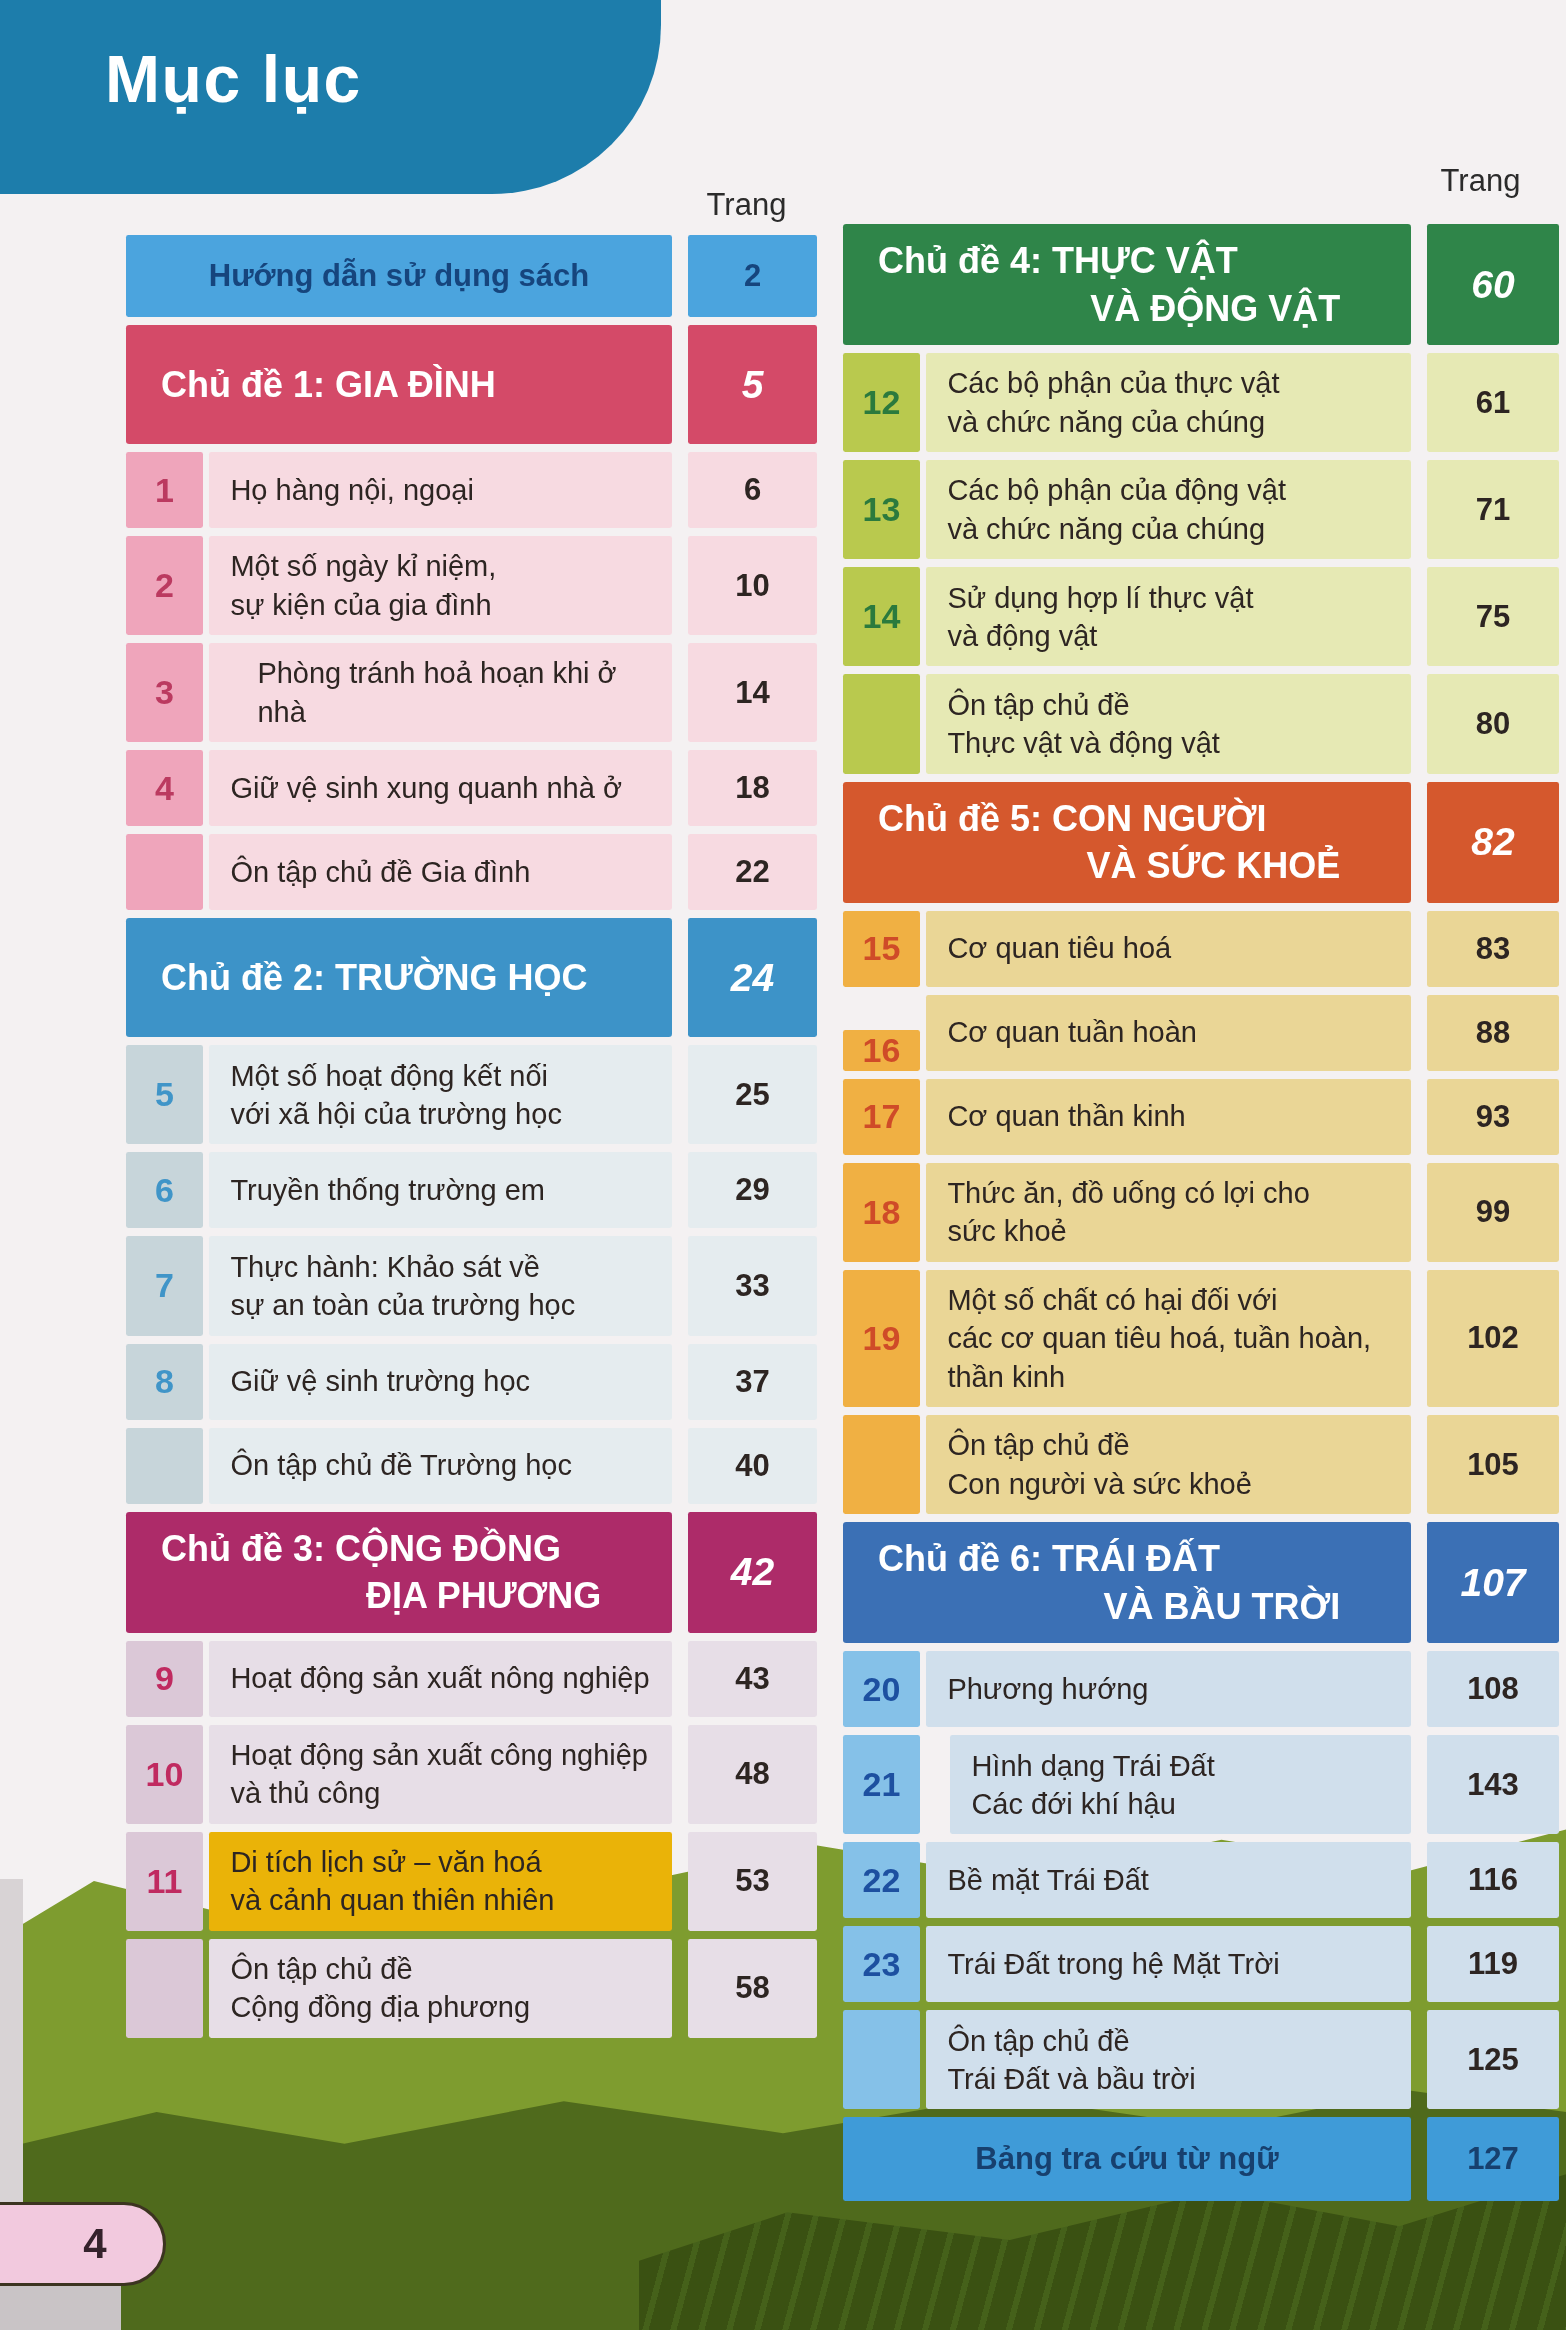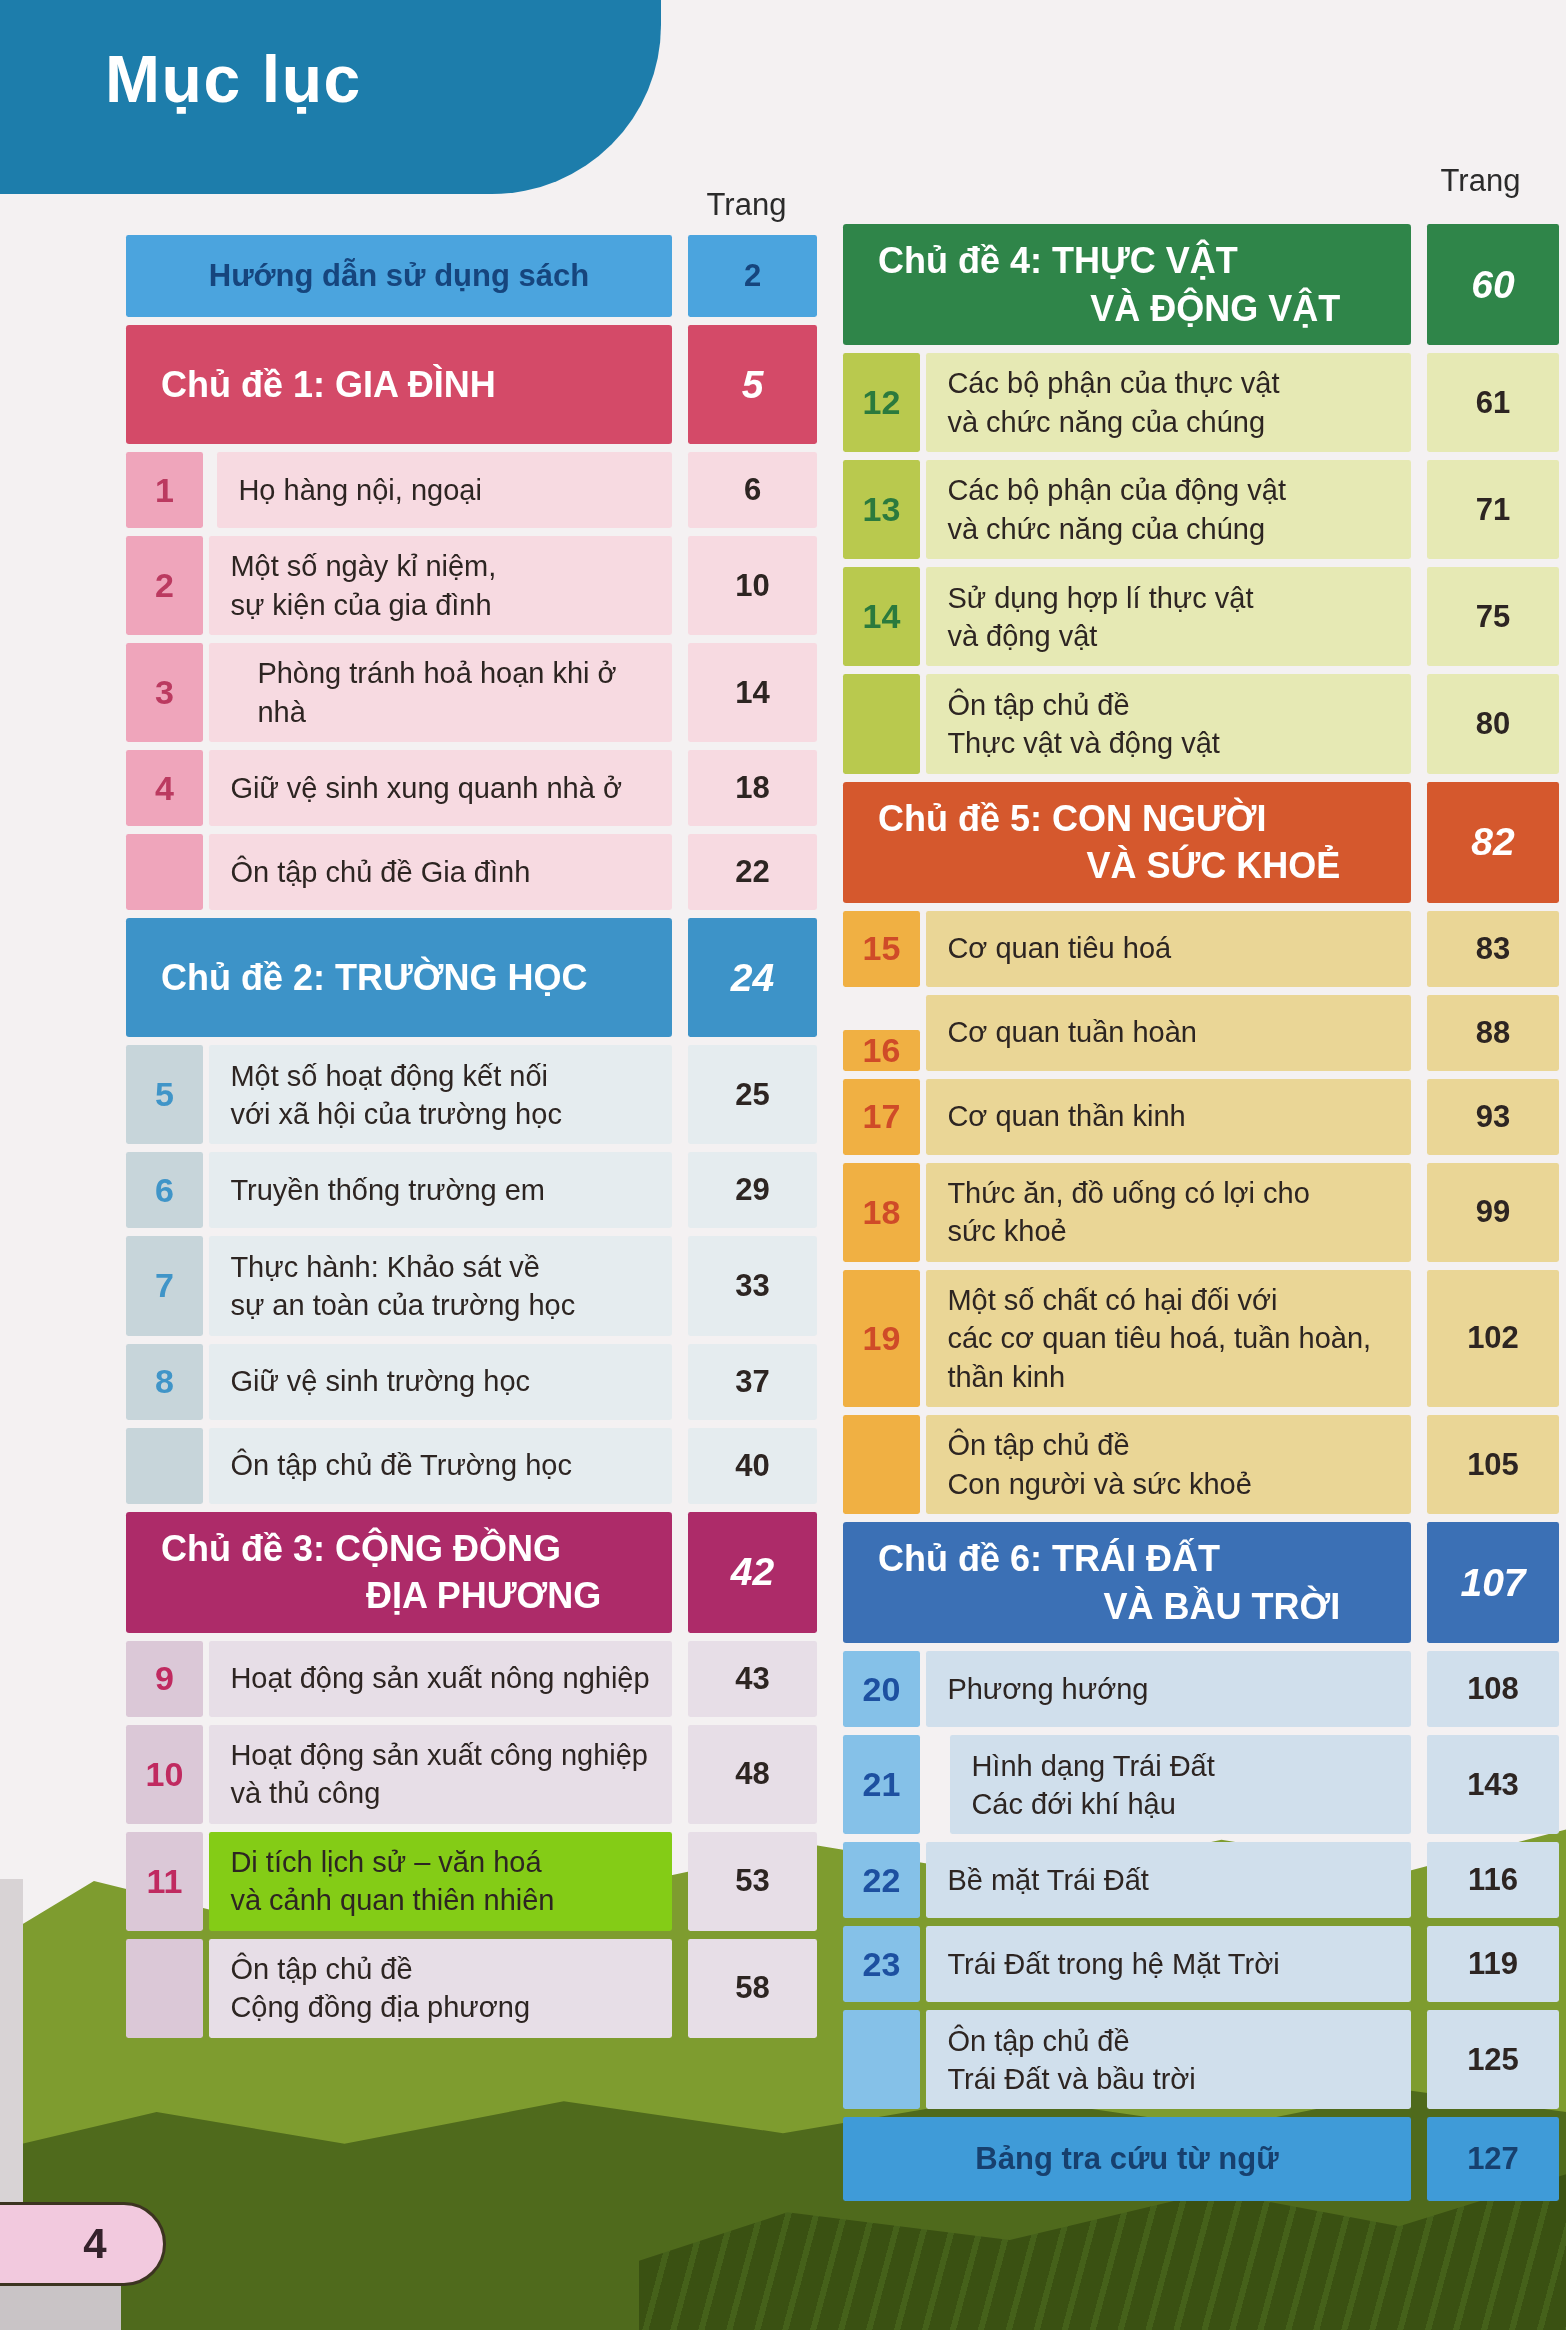--- a/index.html
+++ b/index.html
@@ -114,21 +114,21 @@
         <div class="cell pg" style="background: rgb(75, 164, 222); color: rgb(22, 69, 125);">2</div>
       </div>
       <div class="row row-header">
         <div class="cell hdr" style="background: rgb(212, 74, 104);">
           <div class="l1">Chủ đề 1: GIA ĐÌNH</div>
         </div>
         <div class="cell pg pg-hdr" style="background: rgb(212, 74, 104);">5</div>
       </div>
       <div class="row row-lesson">
         <div class="cell num" style="background: rgb(239, 165, 187); color: rgb(187, 58, 96);">1</div>
-        <div class="cell txt" style="background: rgb(247, 218, 225); margin-left: 8px;">Họ hàng nội, ngoại</div>
+        <div class="cell txt" style="background: rgb(247, 218, 225);">Họ hàng nội, ngoại</div>
         <div class="cell pg" style="background: rgb(247, 218, 225);">6</div>
       </div>
       <div class="row row-lesson">
         <div class="cell num" style="background: rgb(239, 165, 187); color: rgb(187, 58, 96);">2</div>
         <div class="cell txt" style="background: rgb(247, 218, 225);">Một số ngày kỉ niệm,
 sự kiện của gia đình</div>
         <div class="cell pg" style="background: rgb(247, 218, 225);">10</div>
       </div>
       <div class="row row-lesson">
         <div class="cell num" style="background: rgb(239, 165, 187); color: rgb(187, 58, 96);">3</div>
@@ -191,21 +191,21 @@
         <div class="cell pg" style="background: rgb(231, 222, 231);">43</div>
       </div>
       <div class="row row-lesson">
         <div class="cell num" style="background: rgb(219, 200, 215); color: rgb(192, 42, 96);">10</div>
         <div class="cell txt" style="background: rgb(231, 222, 231);">Hoạt động sản xuất công nghiệp
 và thủ công</div>
         <div class="cell pg" style="background: rgb(231, 222, 231);">48</div>
       </div>
       <div class="row row-lesson">
         <div class="cell num" style="background: rgb(219, 200, 215); color: rgb(192, 42, 96);">11</div>
-        <div class="cell txt" style="background: #84cc16;">Di tích lịch sử – văn hoá
+        <div class="cell txt" style="background: #eab308;">Di tích lịch sử – văn hoá
 và cảnh quan thiên nhiên</div>
         <div class="cell pg" style="background: rgb(231, 222, 231);">53</div>
       </div>
       <div class="row row-review">
         <div class="cell num" style="background: rgb(219, 200, 215); color: rgb(192, 42, 96);"></div>
         <div class="cell txt" style="background: rgb(231, 222, 231);">Ôn tập chủ đề
 Cộng đồng địa phương</div>
         <div class="cell pg" style="background: rgb(231, 222, 231);">58</div>
       </div>
     </div>

